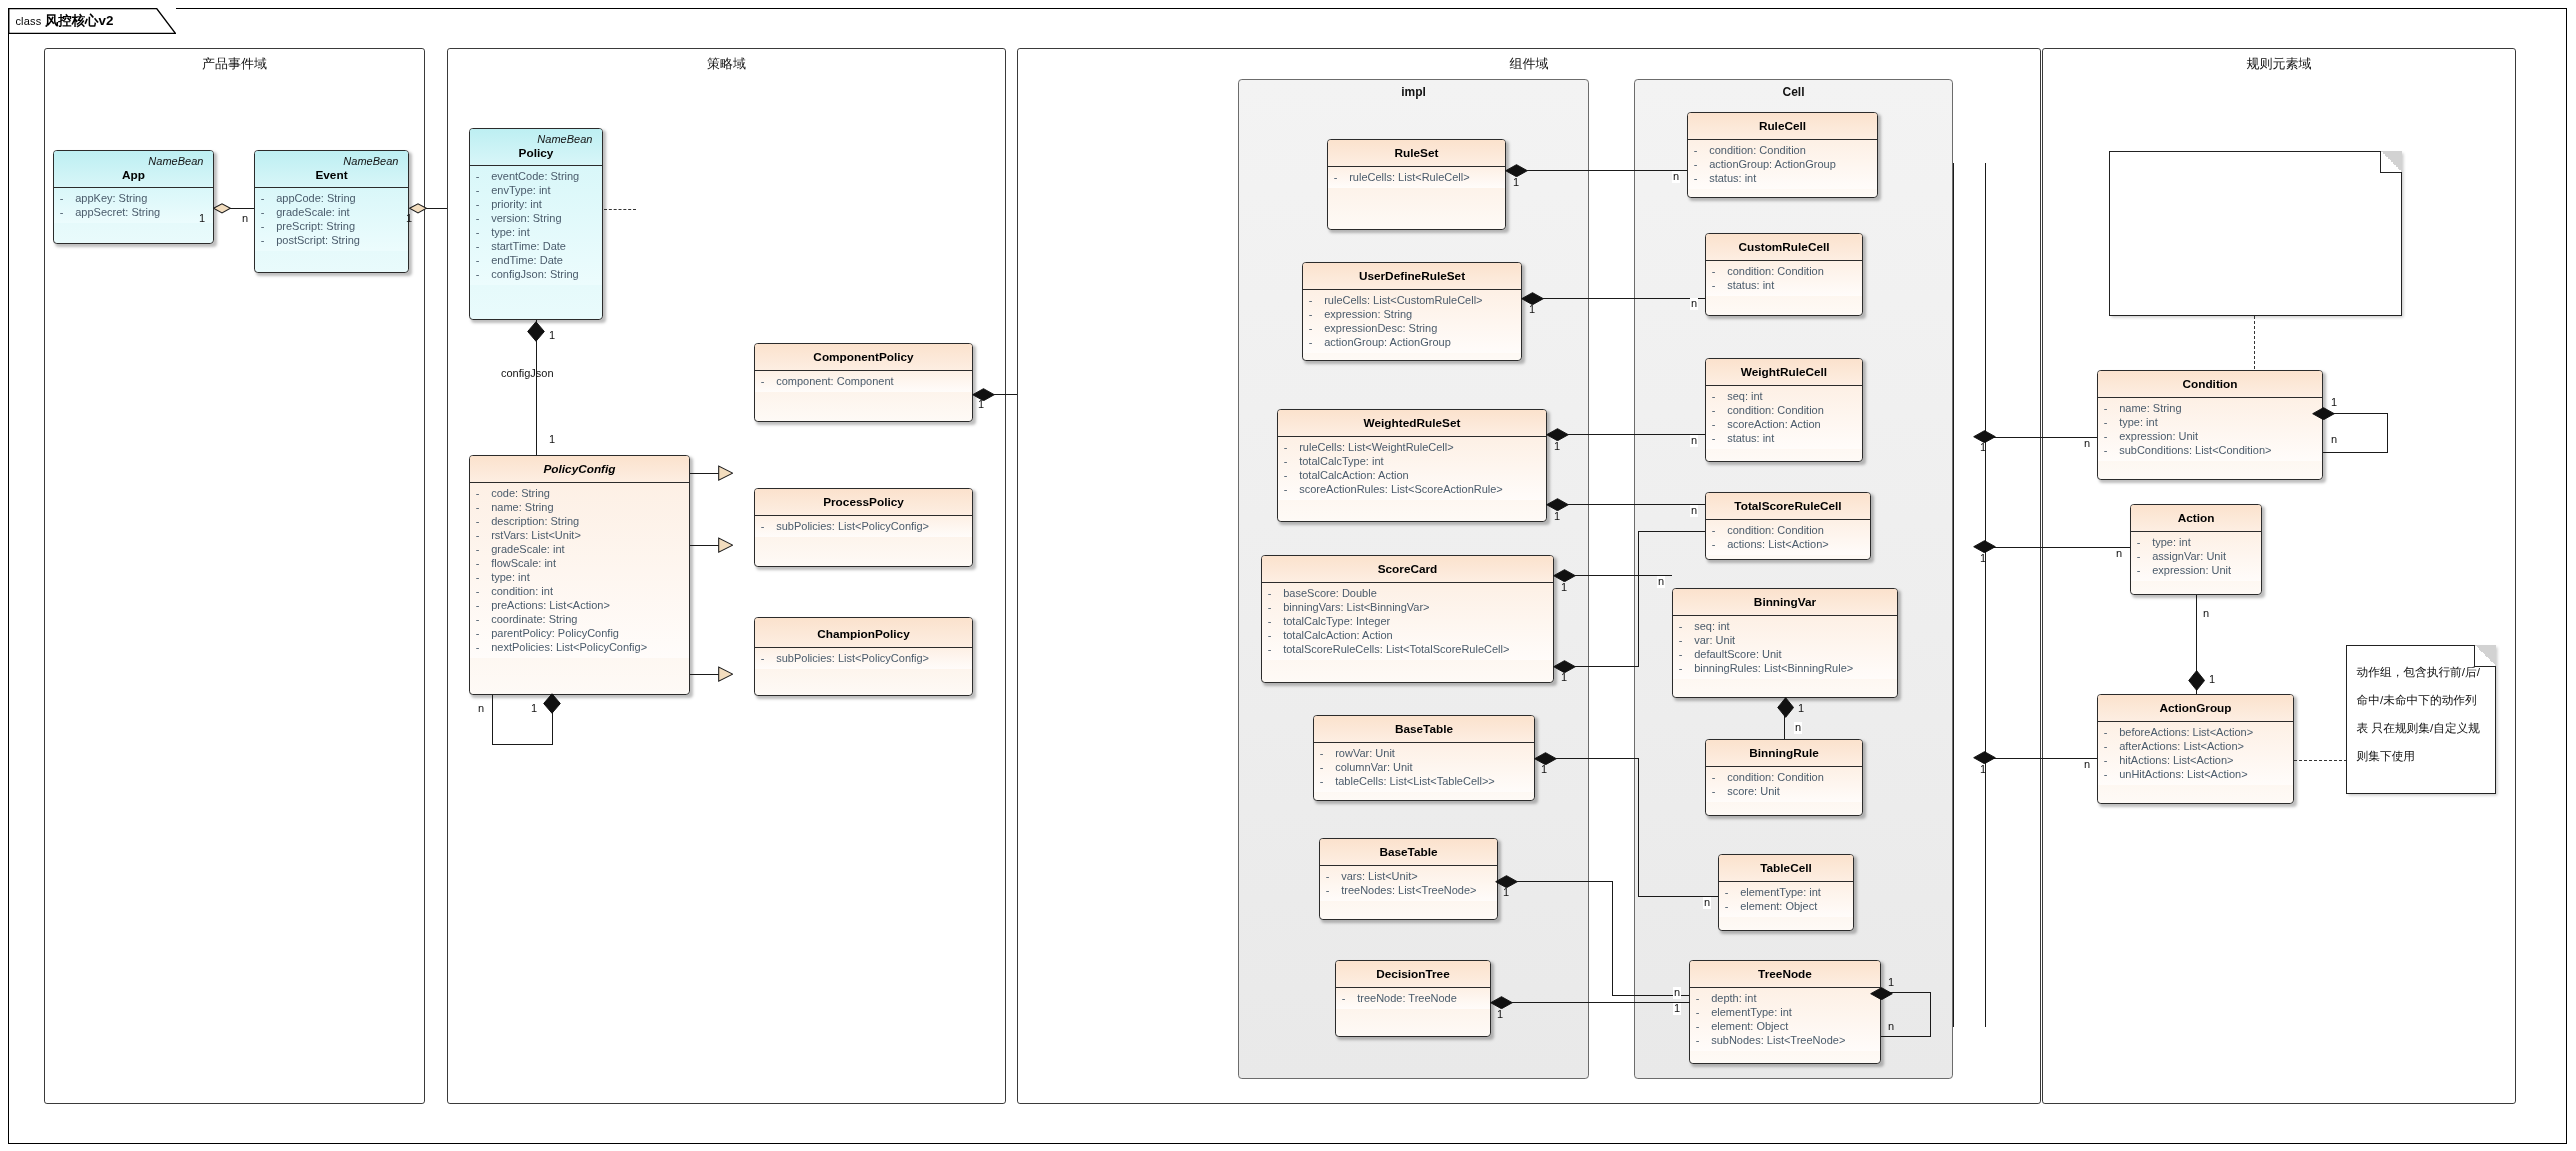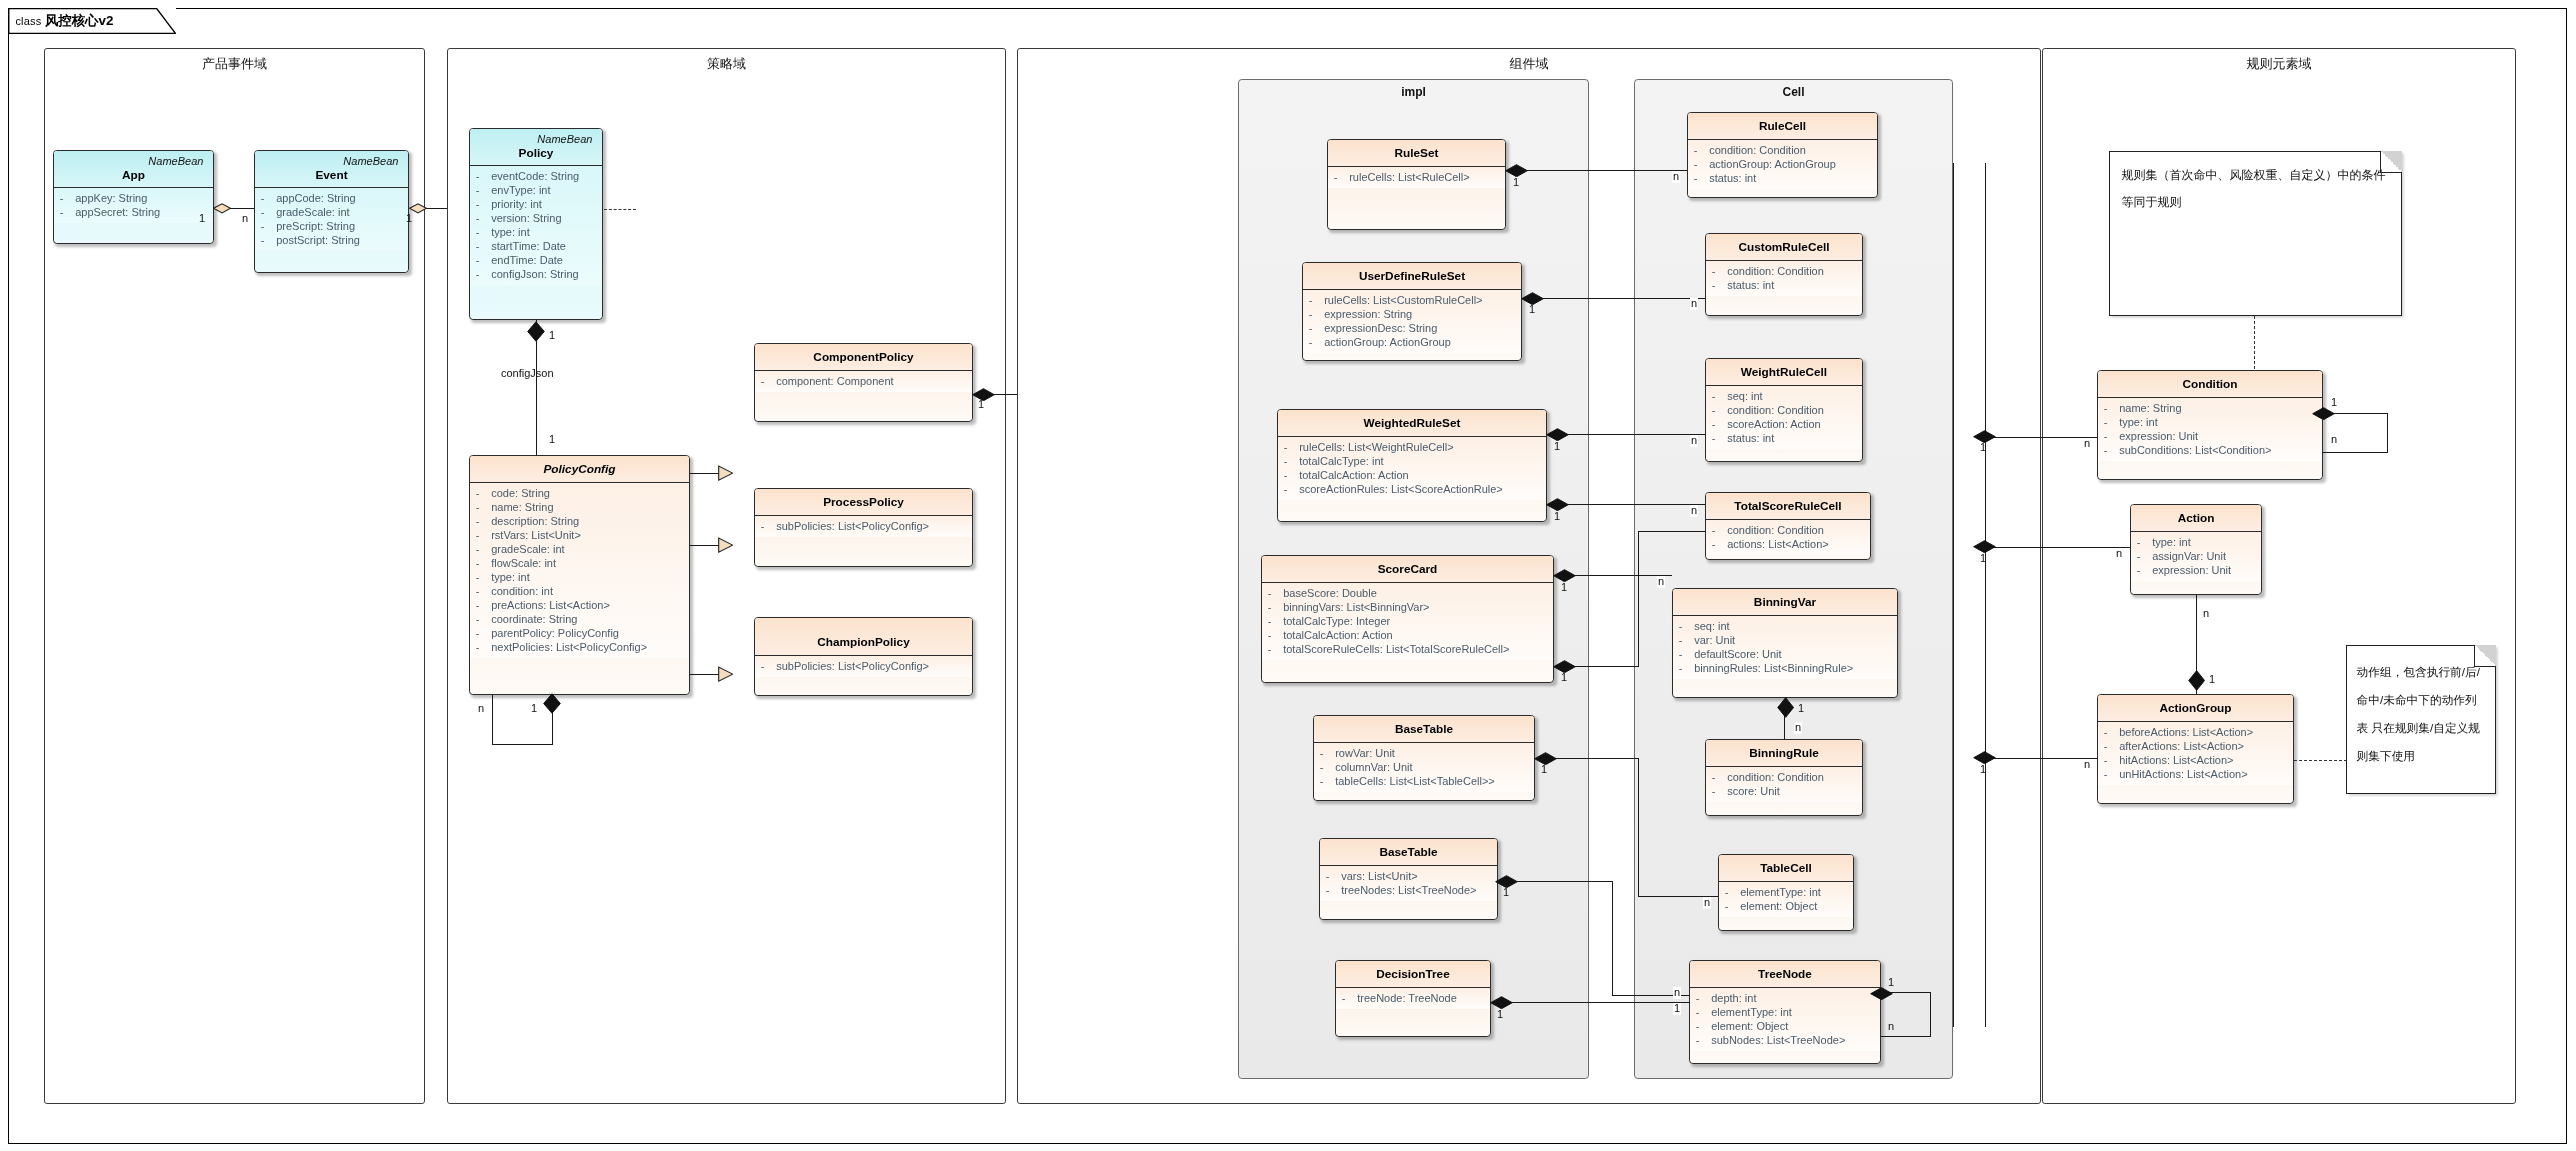--- a/index.html
+++ b/index.html
@@ -319,21 +319,21 @@
     <div class="sep"></div>
     <div class="body">
       <div class="attr">
           <span class="dash">-</span>
           <span>subPolicies: List&lt;PolicyConfig&gt;</span>
         </div>
     </div>
   </div>
 
   <div class="cls orange" style="left:754px;top:617px;width:219px;height:79px;">
-    <div class="hdr" style="padding-top:17px;padding-bottom:4.8px;">
+    <div class="hdr" style="padding-top:9px;padding-bottom:4.8px;">
       <div class="nm">ChampionPolicy</div>
     </div>
     <div class="sep"></div>
     <div class="body">
       <div class="attr">
           <span class="dash">-</span>
           <span>subPolicies: List&lt;PolicyConfig&gt;</span>
         </div>
     </div>
   </div>
@@ -786,21 +786,20 @@
   </div>
   <div class="mult nobg" style="left:1887px;top:977px;">1</div>
   <div class="mult nobg" style="left:1887px;top:1021px;">n</div>
 
   <div class="domain" style="left:2042px;top:48px;width:472px;height:1054px;">
     <div class="domain-title">规则元素域</div>
   </div>
 
   <div class="note" style="left:2109px;top:151px;width:293px;height:165px;">
     <div class="fold"></div>
-    <div class="ntxt" style="line-height:27px;">规则集（首次命中、风险权重、自定义）中的条件等同于规则</div>
   </div>
   <div class="dash-v" style="left:2254px;top:316px;height:58px;"></div>
 
   <div class="cls orange" style="left:2097px;top:370px;width:226px;height:110px;">
     <div class="hdr" style="padding-top:5.8px;padding-bottom:4.8px;">
       <div class="nm">Condition</div>
     </div>
     <div class="sep"></div>
     <div class="body">
       <div class="attr">

